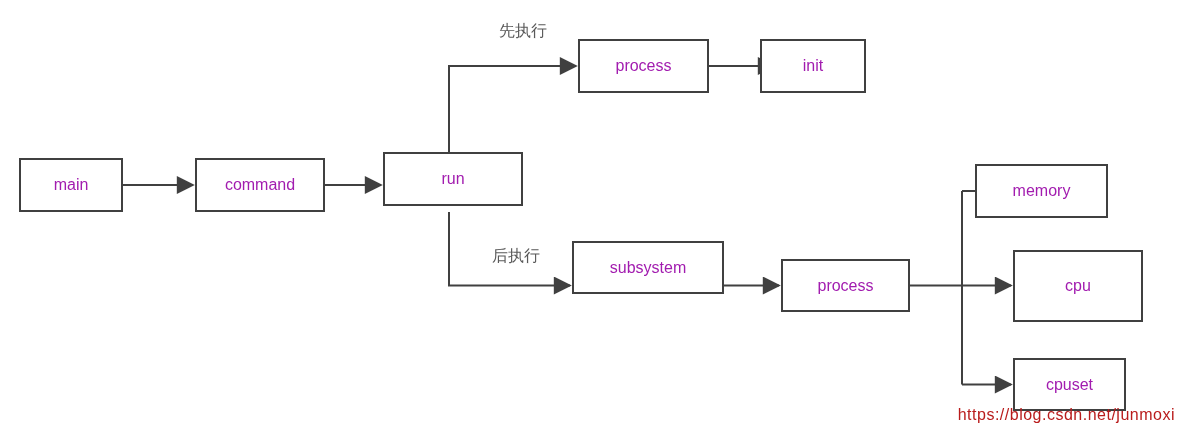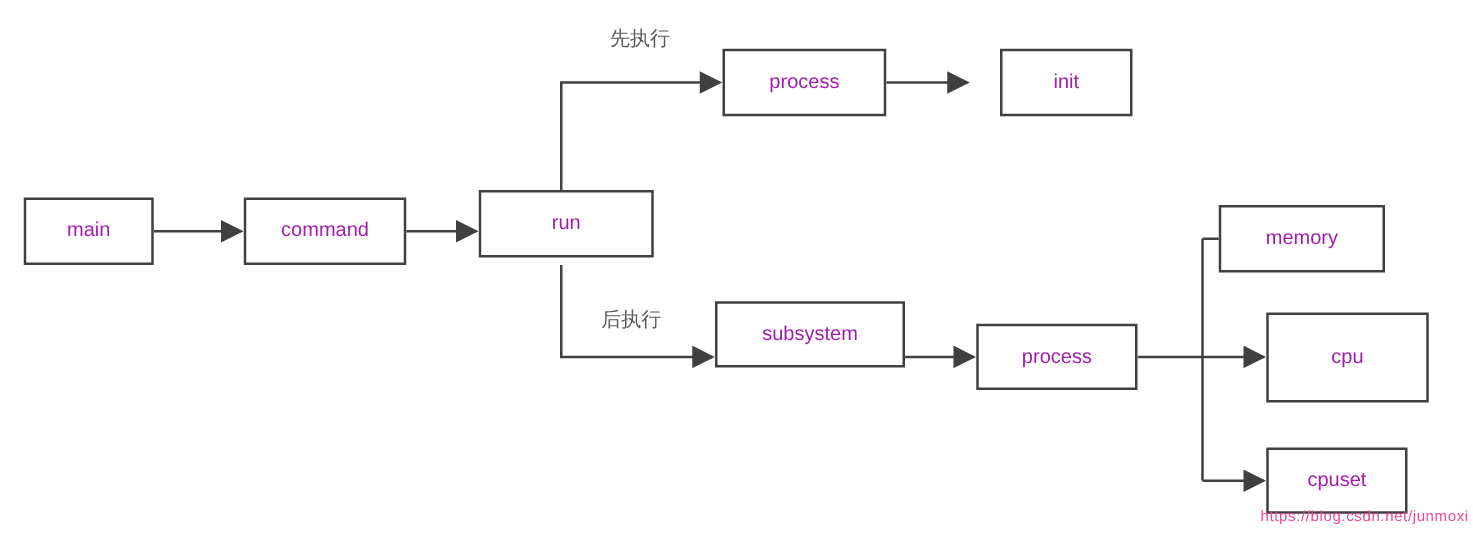--- a/index.html
+++ b/index.html
@@ -32,27 +32,28 @@
     justify-content: center;
     font-size: 16px;
     color: #a21caf;
     white-space: nowrap;
   }
   .edge-label {
     position: absolute;
     font-size: 16px;
     color: #595959;
     white-space: nowrap;
+    margin-left: 11px;
   }
   .watermark {
     position: absolute;
     top: 406px;
     right: 3px;
-    font-size: 12px;
-    color: #ec4899;
+    font-size: 16px;
+    color: #b91c1c;
     letter-spacing: 0.5px;
     white-space: nowrap;
   }
 </style>
 </head>
 <body>
 
 <div class="canvas">
 
   <svg class="edges-layer" width="1178" height="436" viewBox="0 0 1178 436" xmlns="http://www.w3.org/2000/svg">
@@ -81,21 +82,21 @@
   </div>
   <div class="node" style="left:19px;  top:158px; width:104px; height:54px">
     <span>main</span>
   </div>
   <div class="node" style="left:383px; top:152px; width:140px; height:54px">
     <span>run</span>
   </div>
   <div class="node" style="left:578px; top:39px;  width:131px; height:54px">
     <span>process</span>
   </div>
-  <div class="node" style="left:800px; top:39px;  width:106px; height:54px">
+  <div class="node" style="left:760px; top:39px;  width:106px; height:54px">
     <span>init</span>
   </div>
   <div class="node" style="left:572px; top:241px; width:152px; height:53px">
     <span>subsystem</span>
   </div>
   <div class="node" style="left:781px; top:259px; width:129px; height:53px">
     <span>process</span>
   </div>
   <div class="node" style="left:975px; top:164px; width:133px; height:54px">
     <span>memory</span>

